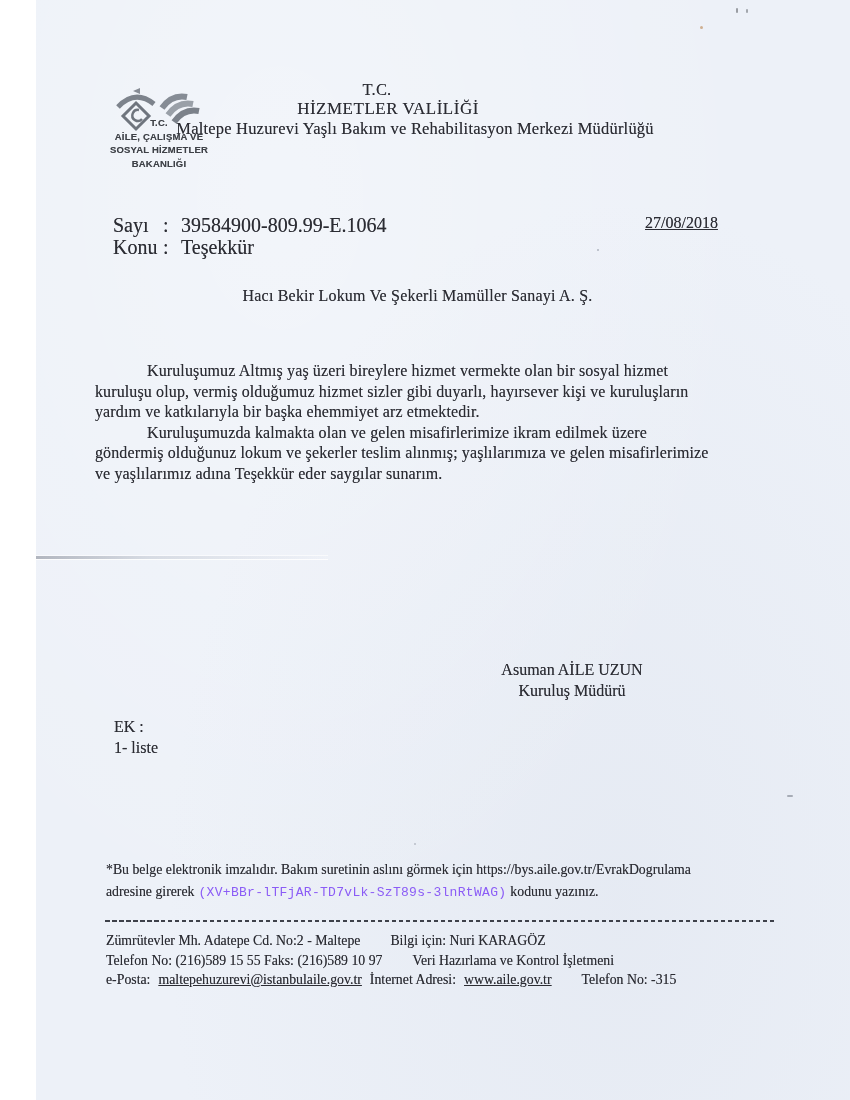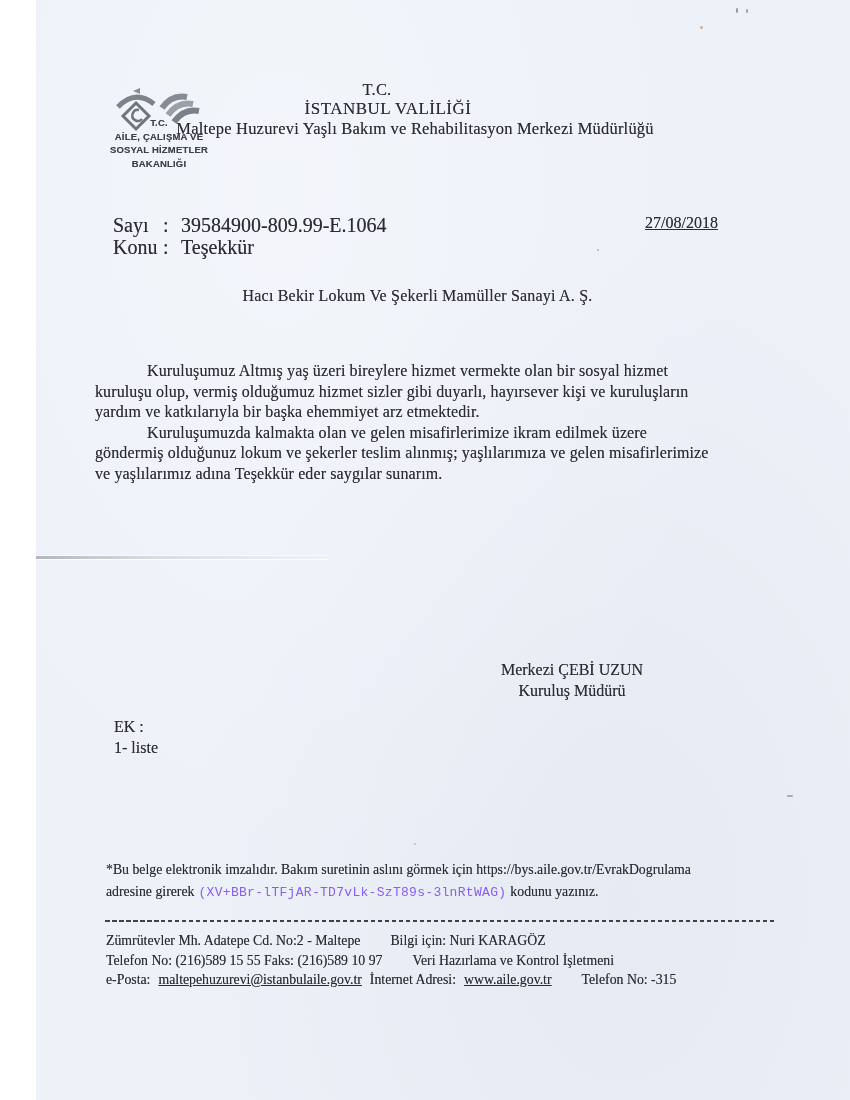--- a/index.html
+++ b/index.html
@@ -74,21 +74,21 @@
     <path d="M60 36 Q70 22 85 25" stroke="#7b818a" stroke-width="6" fill="none"></path>
   </svg>
   <div class="abs ministry-text">
     <div>T.C.</div>
     <div>AİLE, ÇALIŞMA VE</div>
     <div>SOSYAL HİZMETLER</div>
     <div>BAKANLIĞI</div>
   </div>
 
   <div class="abs ctr ink hdr hdr-tc">T.C.</div>
-  <div class="abs ctr ink hdr hdr-office">İSTANBUL VALİLİĞİ</div>
+  <div class="abs ctr ink hdr hdr-office">HİZMETLER VALİLİĞİ</div>
   <div class="abs ctr ink hdr hdr-dept">Maltepe Huzurevi Yaşlı Bakım ve Rehabilitasyon Merkezi Müdürlüğü</div>
 
   <div class="abs ink meta">
     <div>
       <span class="mlabel">Sayı</span><span class="mcolon">:</span><span>39584900-809.99-E.1064</span>
     </div>
     <div>
       <span class="mlabel">Konu</span><span class="mcolon">:</span><span>Teşekkür</span>
     </div>
   </div>
@@ -99,21 +99,21 @@
   <div class="abs ink bodyblock">
     <div class="bline indent">Kuruluşumuz Altmış yaş üzeri bireylere hizmet vermekte olan bir sosyal hizmet</div>
     <div class="bline">kuruluşu olup, vermiş olduğumuz hizmet sizler gibi duyarlı, hayırsever kişi ve kuruluşların</div>
     <div class="bline">yardım ve katkılarıyla bir başka ehemmiyet arz etmektedir.</div>
     <div class="bline indent">Kuruluşumuzda kalmakta olan ve gelen misafirlerimize ikram edilmek üzere</div>
     <div class="bline">göndermiş olduğunuz lokum ve şekerler teslim alınmış; yaşlılarımıza ve gelen misafirlerimize</div>
     <div class="bline">ve yaşlılarımız adına Teşekkür eder saygılar sunarım.</div>
   </div>
 
   <div class="abs ctr ink sig">
-    <div>Merkezi ÇEBİ UZUN</div>
+    <div>Asuman AİLE UZUN</div>
     <div>Kuruluş Müdürü</div>
   </div>
 
   <div class="abs ink ek">
     <div>EK :</div>
     <div>1- liste</div>
   </div>
 
   <div class="abs ink footnote">
     <div class="fn-line">*Bu belge elektronik imzalıdır. Bakım suretinin aslını görmek için https://bys.aile.gov.tr/EvrakDogrulama</div>

